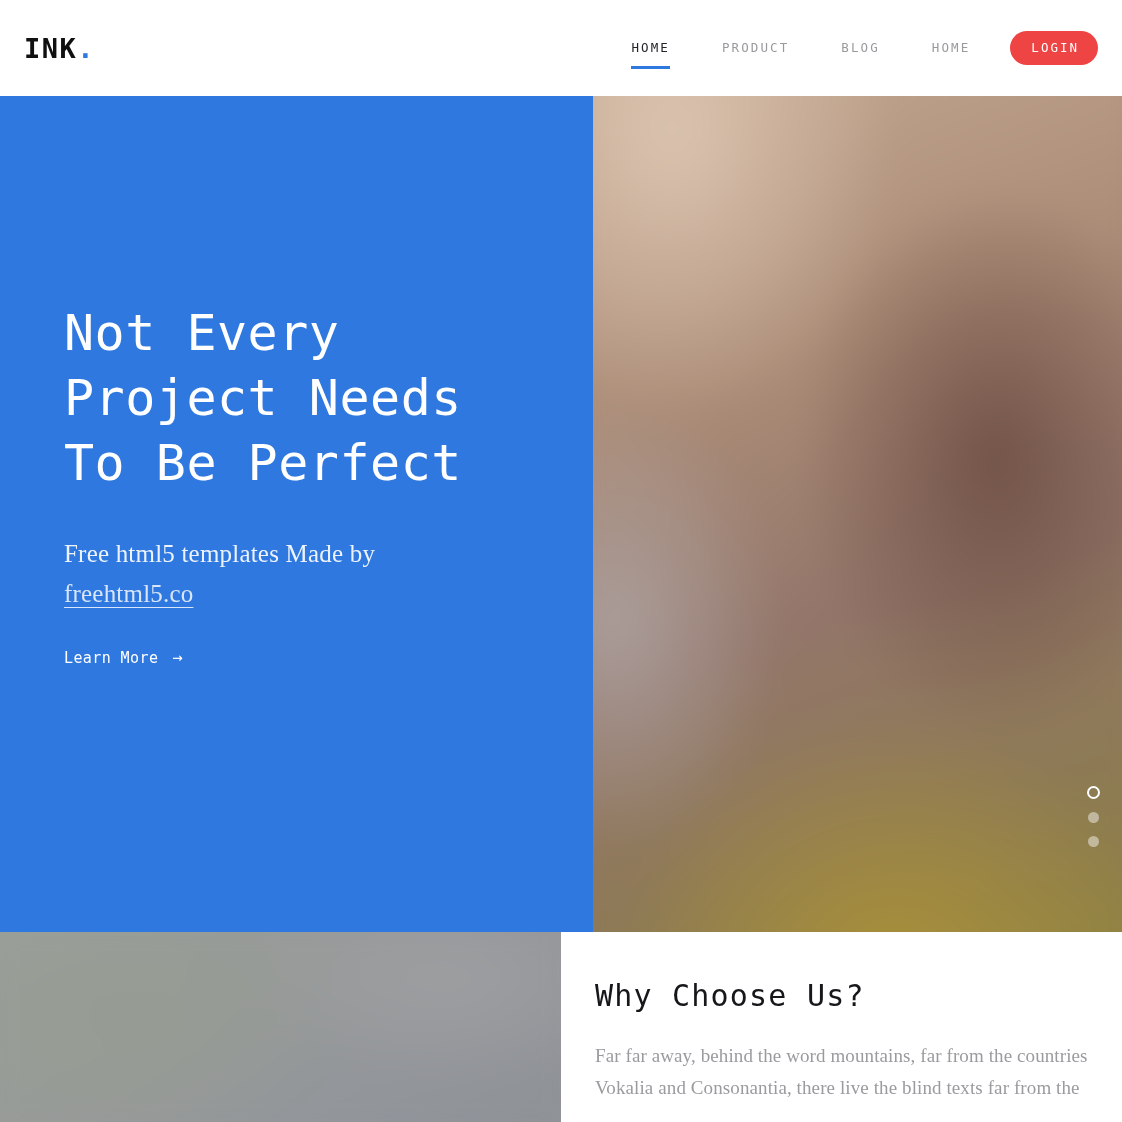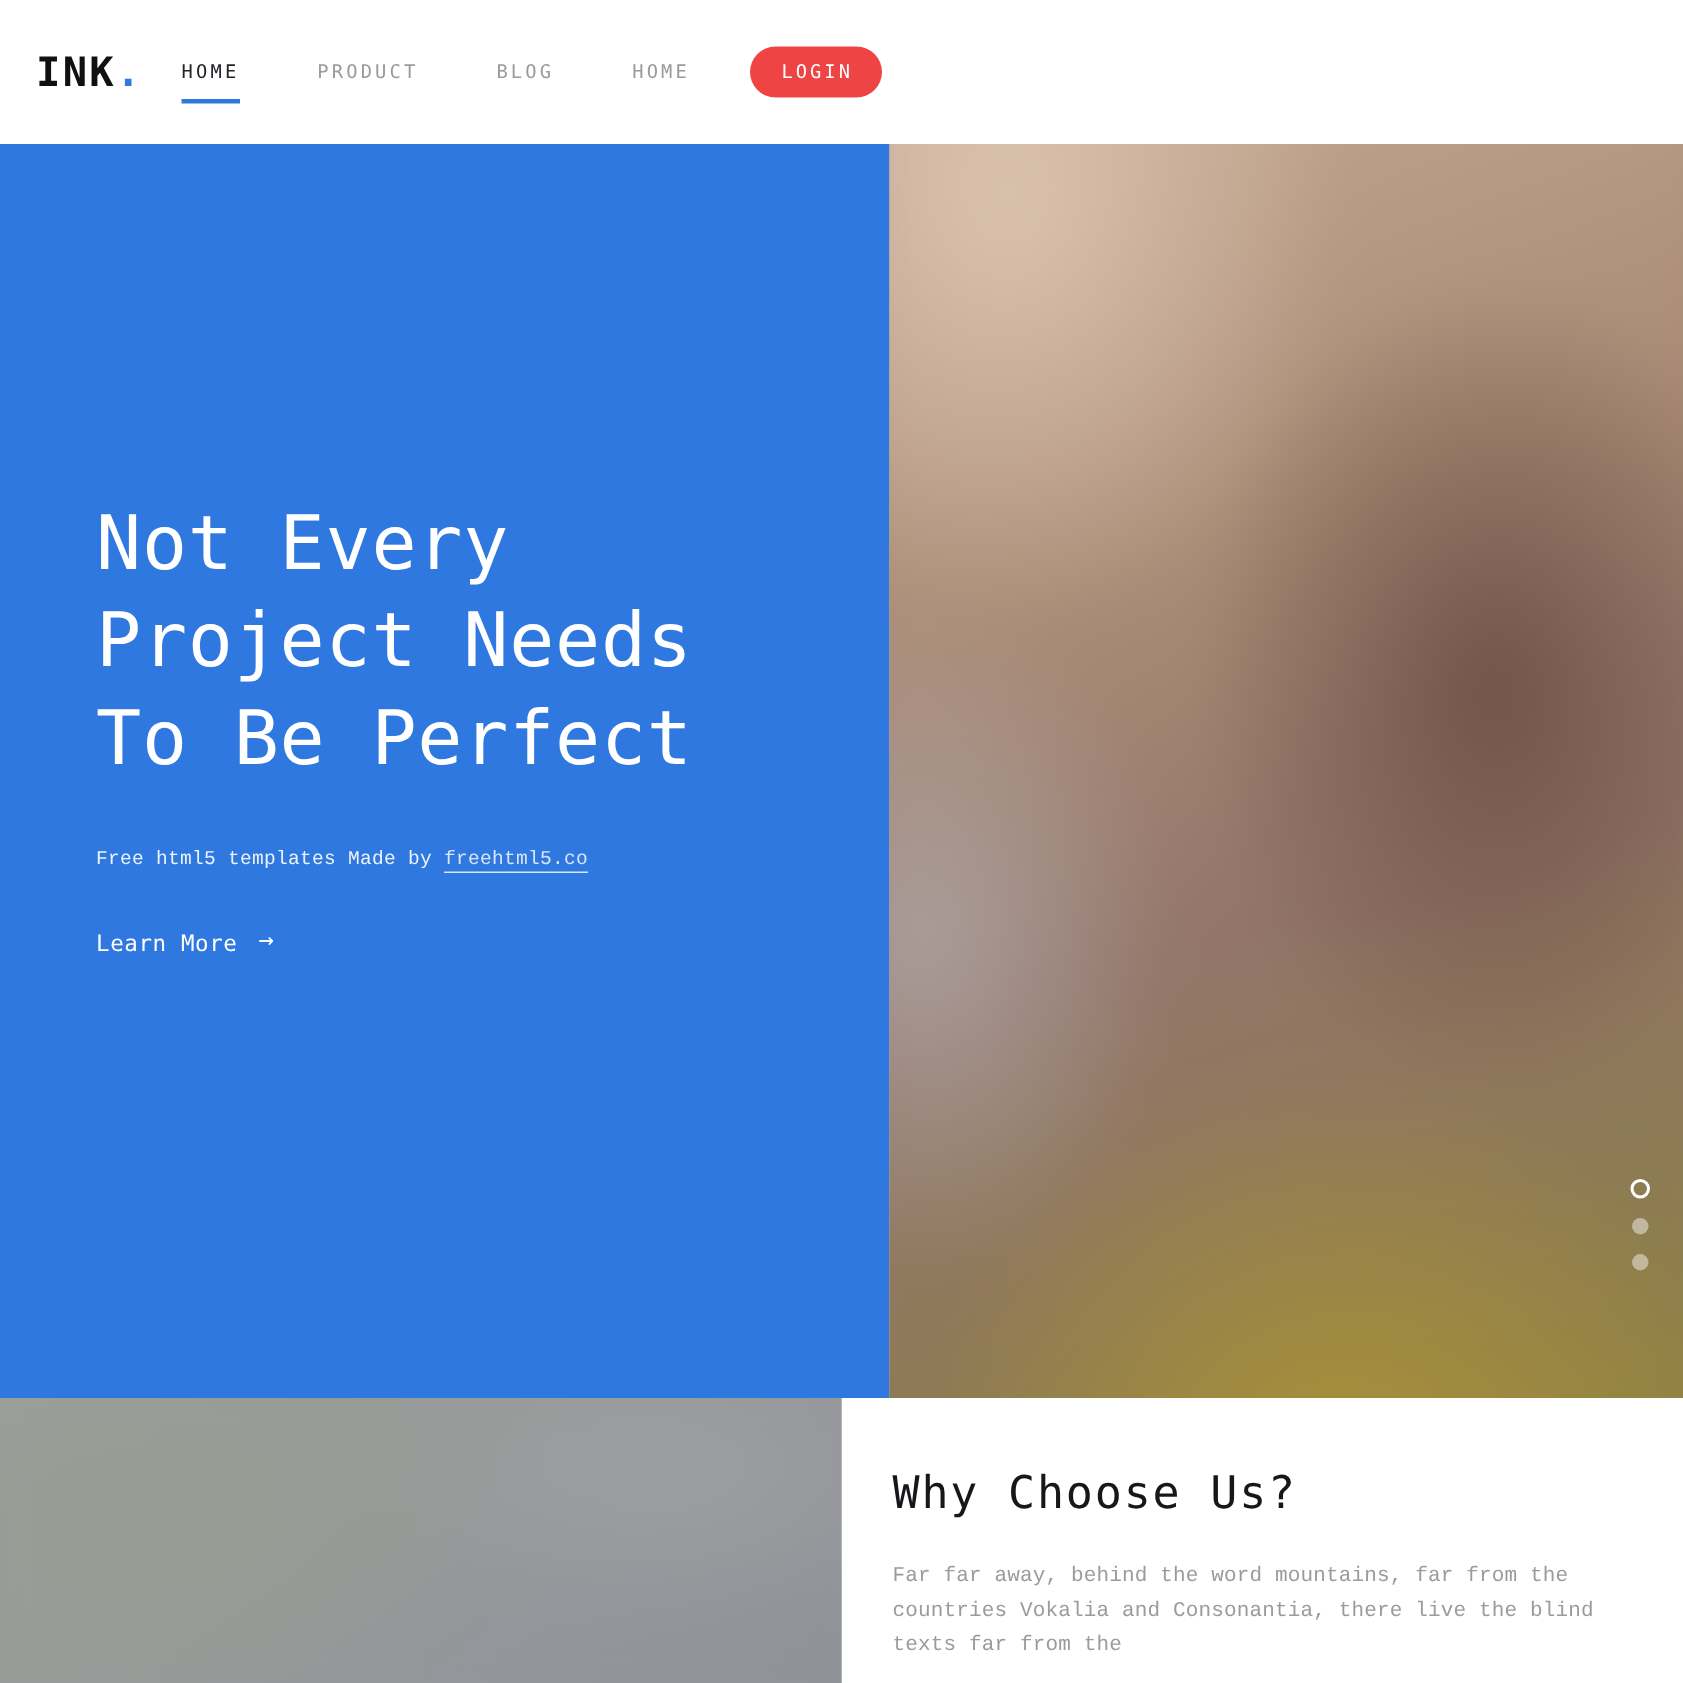--- a/index.html
+++ b/index.html
@@ -22,20 +22,21 @@
 
   
   .site-header {
     position: absolute;
     top: 0; left: 0;
     width: 1122px;
     height: 96px;
     background: #ffffff;
     display: flex;
     align-items: center;
+    justify-content: space-between;
     padding: 0 24px 0 24px;
     z-index: 20;
   }
 
   .brand {
     font-family: "DejaVu Sans Mono", "Liberation Mono", monospace;
     font-size: 27px;
     font-weight: 700;
     letter-spacing: 1.5px;
     color: #101010;
@@ -119,22 +120,22 @@
     font-weight: 400;
     line-height: 1.30;
     color: #ffffff;
     letter-spacing: 0.5px;
     margin-top: -60px;
     margin-bottom: 0;
   }
 
   .hero-sub {
     margin-top: 38px;
-    font-family: Liberation Mono, monospace;
-    font-size: 13px;
+    font-family: Liberation Serif, serif;
+    font-size: 25px;
     line-height: 1.58;
     color: #edf3fc;
     letter-spacing: 0.2px;
     max-width: 400px;
   }
   .hero-sub-link {
     color: #d9e6f9;
     text-decoration: underline;
     text-underline-offset: 5px;
     text-decoration-thickness: 1px;
@@ -243,22 +244,22 @@
     font-family: "DejaVu Sans Mono", "Liberation Mono", monospace;
     font-size: 30px;
     font-weight: 400;
     color: #16171a;
     letter-spacing: 1.2px;
     line-height: 1.2;
     margin: 0 0 26px 0;
   }
 
   .feature-body {
-    font-family: Liberation Mono, monospace;
-    font-size: 14px;
+    font-family: Liberation Serif, serif;
+    font-size: 19px;
     line-height: 1.66;
     color: #9b9b9f;
     letter-spacing: 0.1px;
     margin: 0;
   }
 </style>
 </head>
 <body>
 
 <div class="page">

